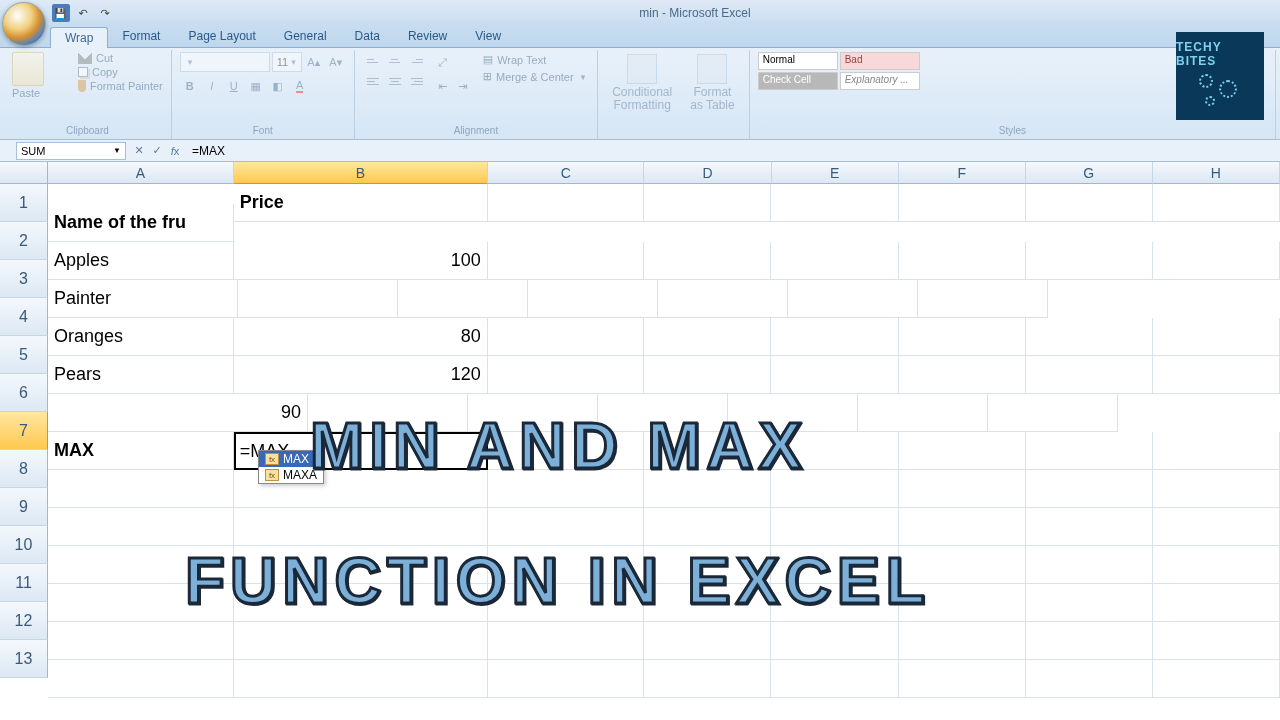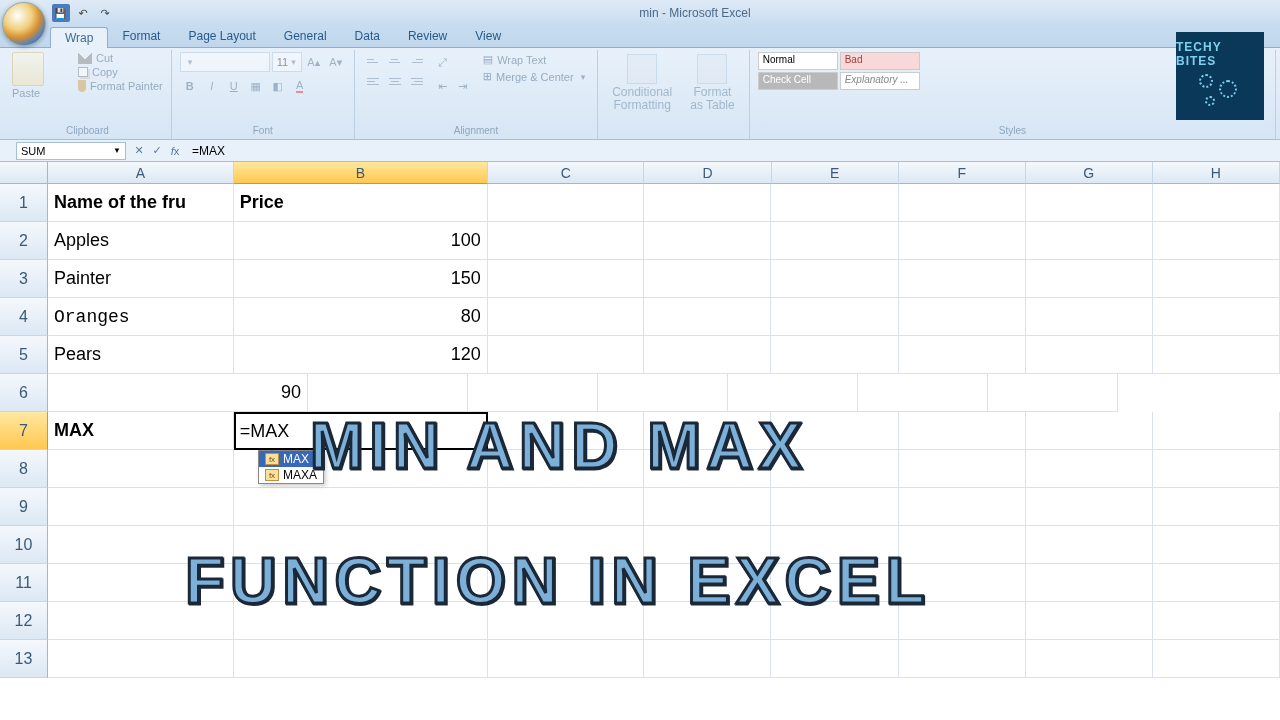--- a/index.html
+++ b/index.html
@@ -303,51 +303,50 @@
       <div class="row-h active" style="height: 38px;">7</div>
       <div class="row-h" style="height: 38px;">8</div>
       <div class="row-h" style="height: 38px;">9</div>
       <div class="row-h" style="height: 38px;">10</div>
       <div class="row-h" style="height: 38px;">11</div>
       <div class="row-h" style="height: 38px;">12</div>
       <div class="row-h" style="height: 38px;">13</div>
     </div>
   <div class="cells" id="cells">
       <div class="row">
-        <div class="cell bold" style="width: 190px; height: 38px;">Name of the fru</div>
+        <div class="cell bold" style="width: 190px; height: 38px; margin-top: 20px;">Name of the fru</div>
         <div class="cell bold" style="width: 260px; height: 38px;">Price</div>
         <div class="cell" style="width: 160px; height: 38px;"></div>
         <div class="cell" style="width: 130px; height: 38px;"></div>
         <div class="cell" style="width: 130px; height: 38px;"></div>
         <div class="cell" style="width: 130px; height: 38px;"></div>
         <div class="cell" style="width: 130px; height: 38px;"></div>
         <div class="cell" style="width: 130px; height: 38px;"></div>
       </div>
       <div class="row">
         <div class="cell" style="width: 190px; height: 38px;">Apples</div>
         <div class="cell num" style="width: 260px; height: 38px;">100</div>
         <div class="cell" style="width: 160px; height: 38px;"></div>
         <div class="cell" style="width: 130px; height: 38px;"></div>
         <div class="cell" style="width: 130px; height: 38px;"></div>
         <div class="cell" style="width: 130px; height: 38px;"></div>
         <div class="cell" style="width: 130px; height: 38px;"></div>
         <div class="cell" style="width: 130px; height: 38px;"></div>
       </div>
       <div class="row">
         <div class="cell" style="width: 190px; height: 38px;">Painter</div>
-        <div class="cell num" style="width: 260px; height: 38px;">150</div>
-        <div class="cell" style="width: 160px; height: 38px;"></div>
-        <div class="cell" style="width: 130px; height: 38px;"></div>
-        <div class="cell" style="width: 130px; height: 38px;"></div>
-        <div class="cell" style="width: 130px; height: 38px;"></div>
-        <div class="cell" style="width: 130px; height: 38px;"></div>
-        <div class="cell" style="width: 130px; height: 38px;"></div>
-      </div>
-      <div class="row">
-        <div class="cell" style="width: 190px; height: 38px; font-family: Liberation Mono, monospace;">Oranges</div>
+        <div class="cell" style="width: 160px; height: 38px;"></div>
+        <div class="cell" style="width: 130px; height: 38px;"></div>
+        <div class="cell" style="width: 130px; height: 38px;"></div>
+        <div class="cell" style="width: 130px; height: 38px;"></div>
+        <div class="cell" style="width: 130px; height: 38px;"></div>
+        <div class="cell" style="width: 130px; height: 38px;"></div>
+      </div>
+      <div class="row">
+        <div class="cell" style="width: 190px; height: 38px;">Oranges</div>
         <div class="cell num" style="width: 260px; height: 38px;">80</div>
         <div class="cell" style="width: 160px; height: 38px;"></div>
         <div class="cell" style="width: 130px; height: 38px;"></div>
         <div class="cell" style="width: 130px; height: 38px;"></div>
         <div class="cell" style="width: 130px; height: 38px;"></div>
         <div class="cell" style="width: 130px; height: 38px;"></div>
         <div class="cell" style="width: 130px; height: 38px;"></div>
       </div>
       <div class="row">
         <div class="cell" style="width: 190px; height: 38px;">Pears</div>

